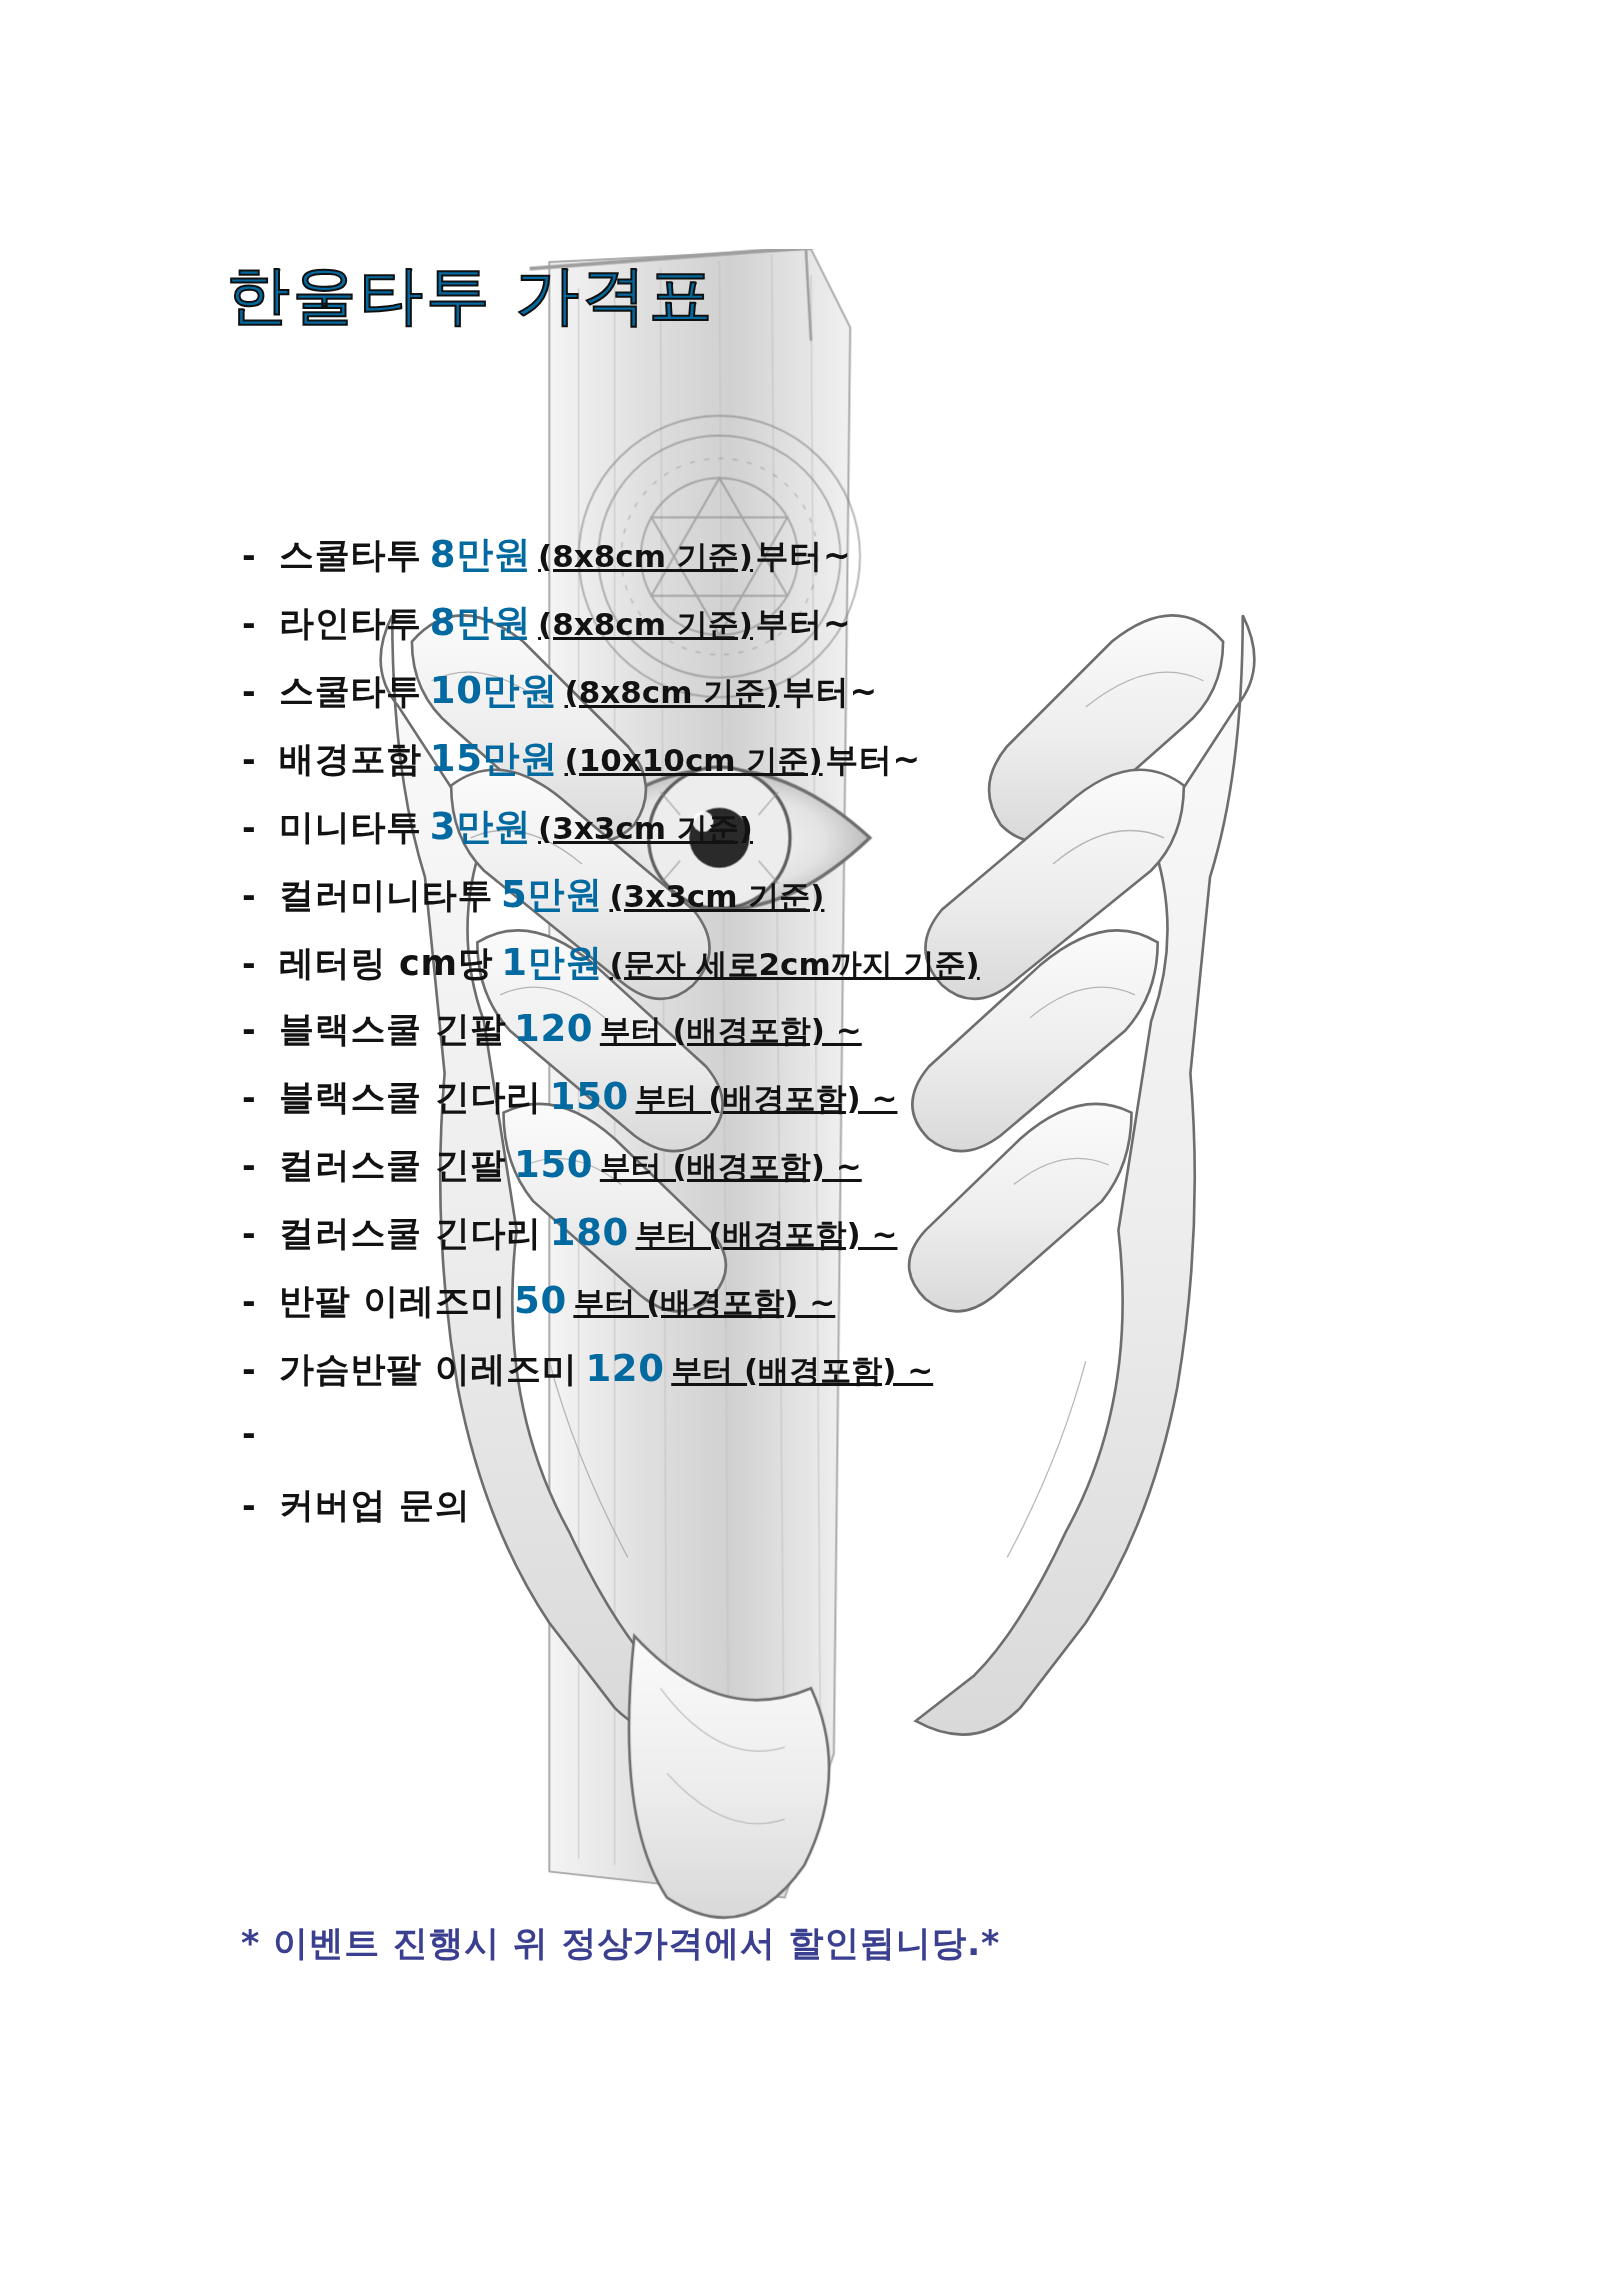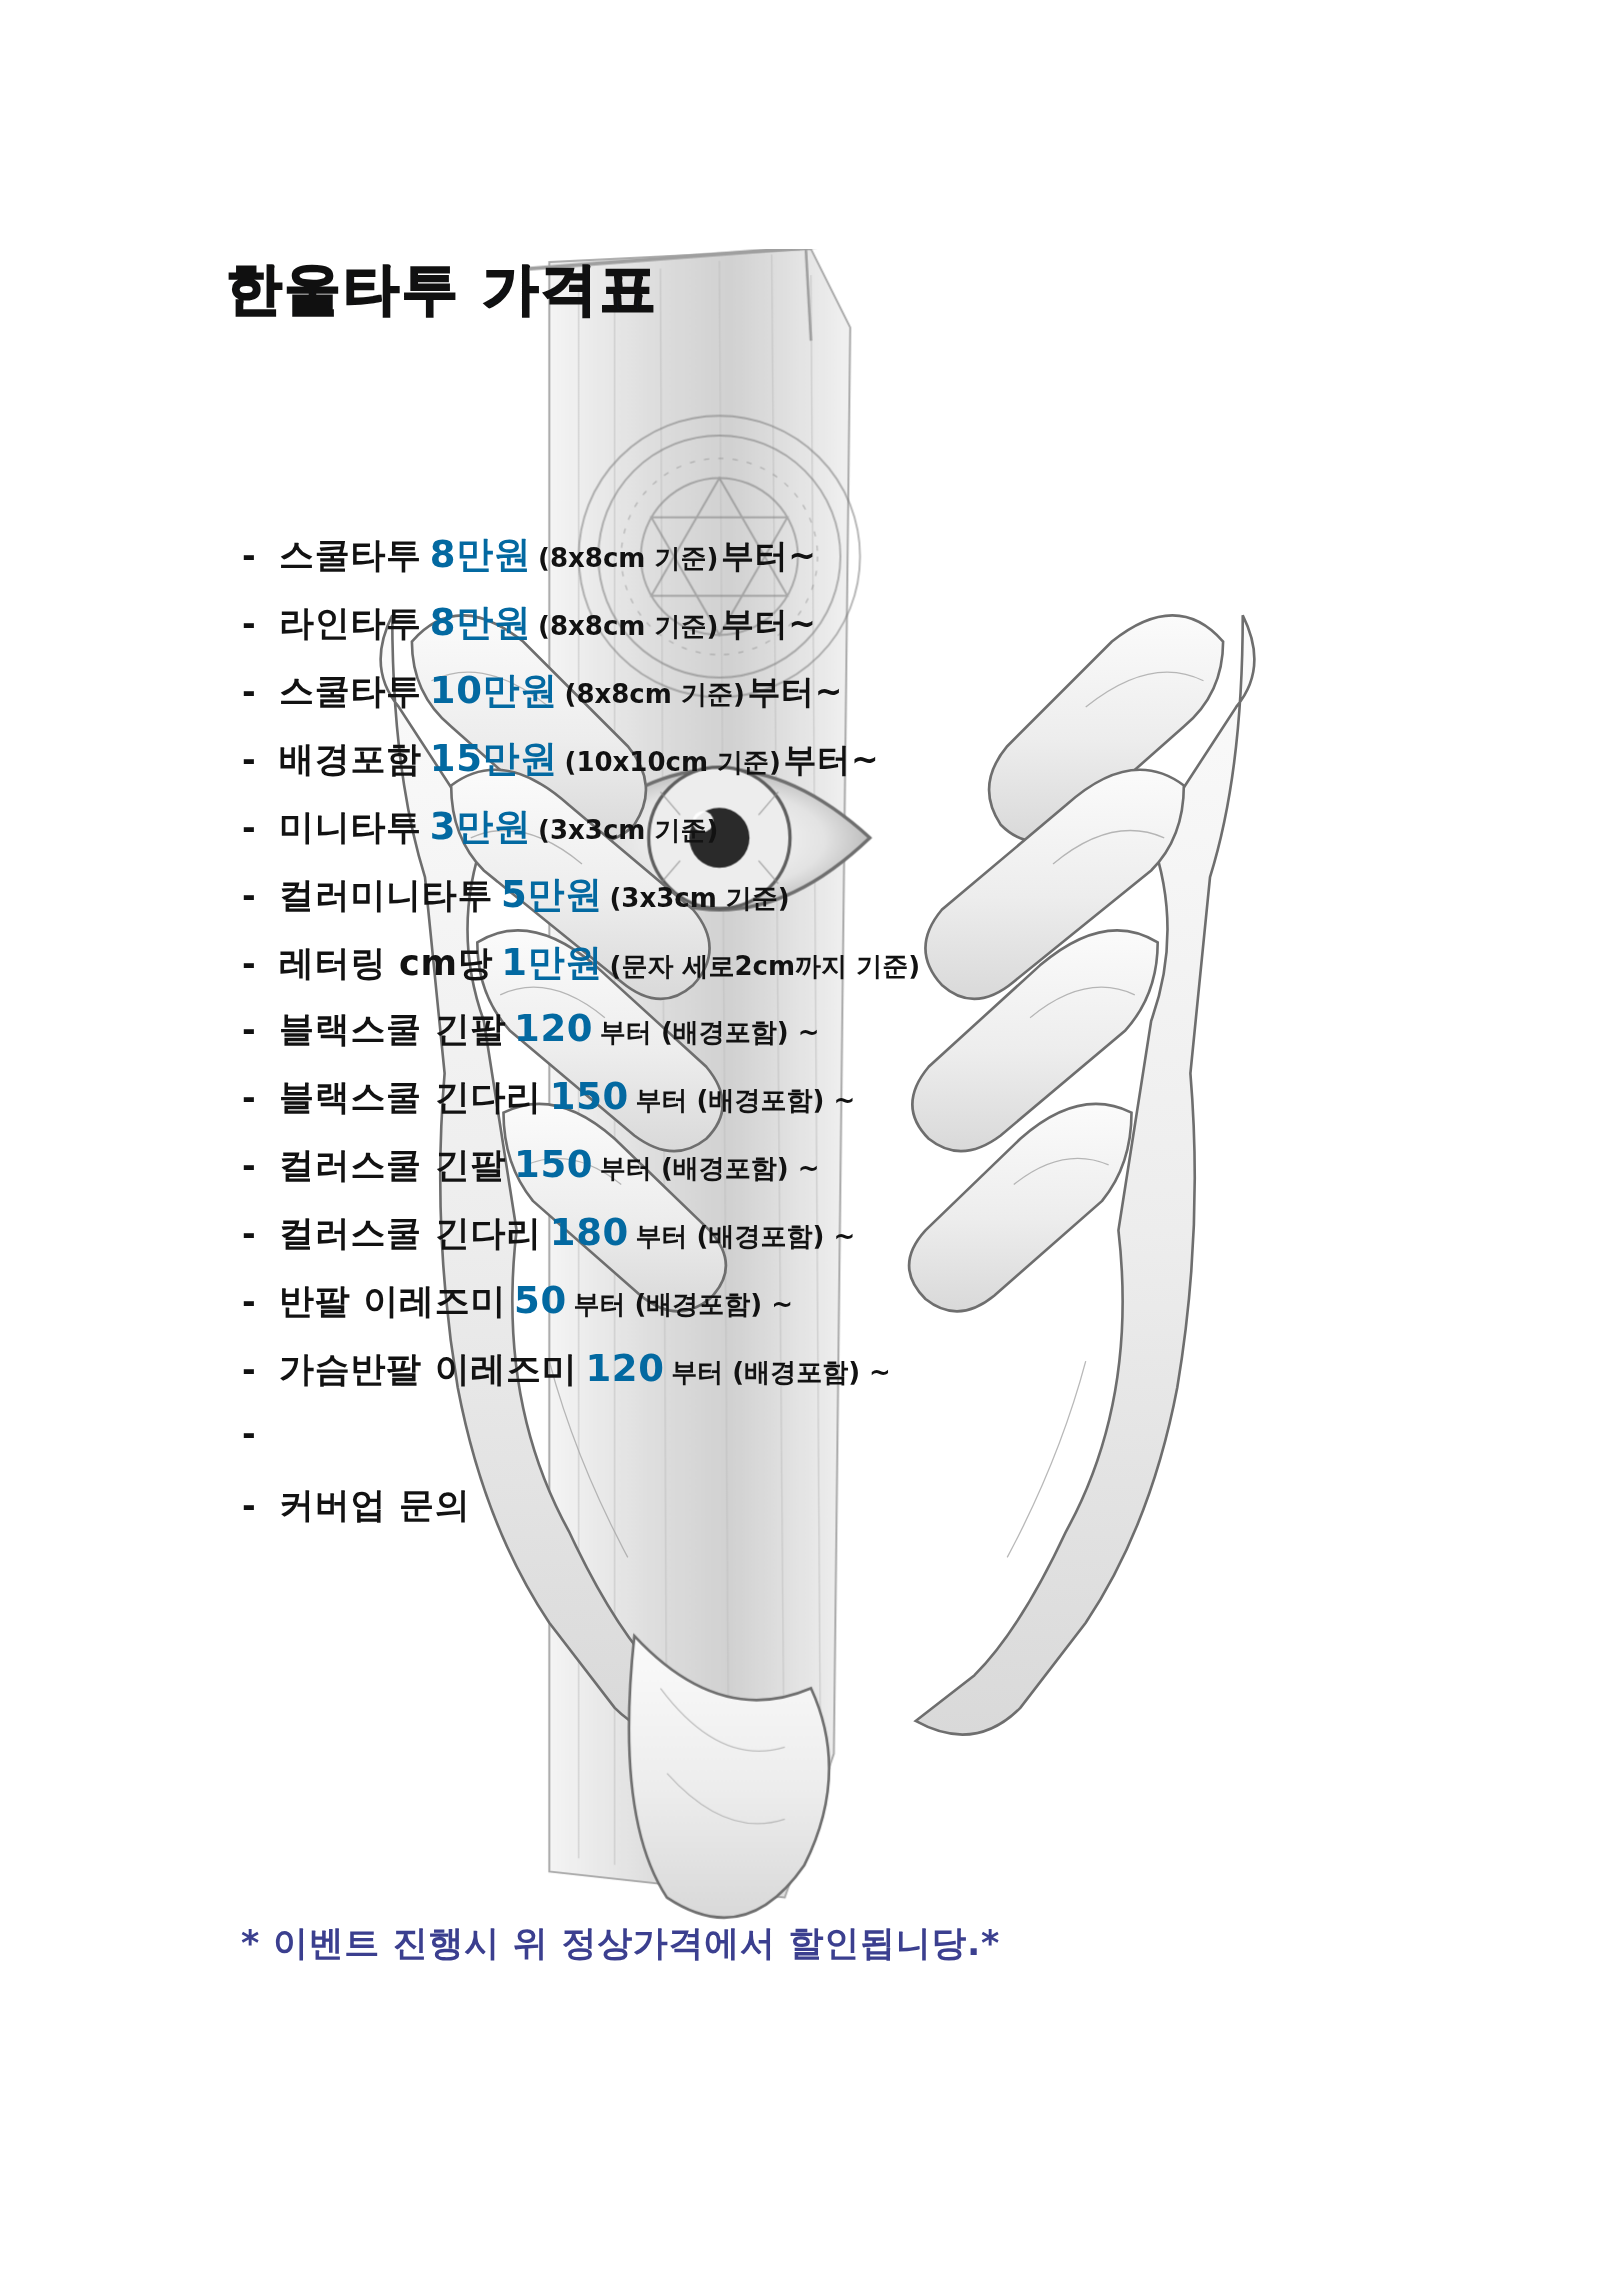--- a/index.html
+++ b/index.html
@@ -28,24 +28,24 @@
   }
   #artwork svg { display: block; width: 100%; height: 100%; }
 
   
   #title {
     position: absolute;
     left: 226px;
     top: 252px;
     z-index: 3;
     font-family: "DejaVu Sans", "Liberation Sans", sans-serif;
-    font-weight: bold;
-    font-size: 56px;
+    font-weight: normal;
+    font-size: 64px;
     letter-spacing: 2.6px;
-    color: #0f172a;
+    color: #0369a1;
     white-space: nowrap;
     -webkit-text-stroke: 2px #101010;
   }
 
   
   #list {
     position: absolute;
     left: 242px;
     top: 530px;
     width: 1243px;
@@ -70,22 +70,23 @@
     color: #121212;
     letter-spacing: 0.7px;
     text-align: right;
   }
   .seg.price {
     color: #0369a1;
     font-size: 37px;
     padding: 0 6.5px 0 7.9px;
   }
   .seg.note {
-    font-size: 26px;
+    font-size: 31px;
     letter-spacing: 0px;
+    text-decoration: underline;
   }
   .seg.tail {
     font-size: 33px;
     padding-left: 2.6px;
   }
 
   
   #footnote {
     position: absolute;
     left: 241px;

